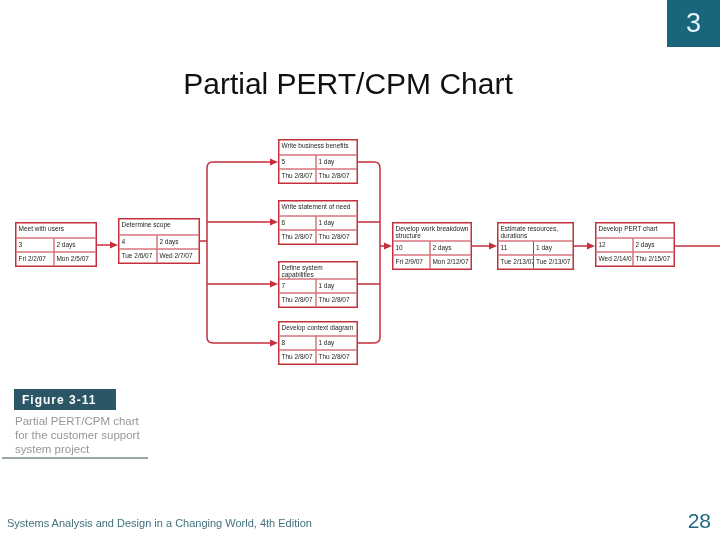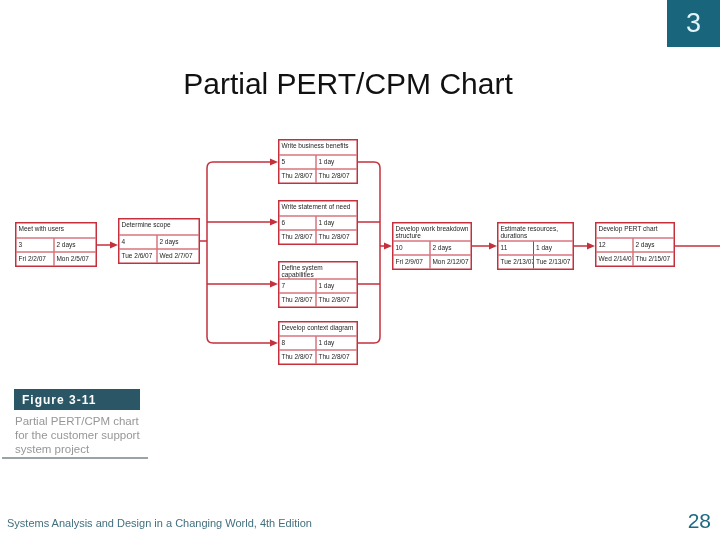--- a/index.html
+++ b/index.html
@@ -26,21 +26,21 @@
     letter-spacing:0px;
   }
   .footer-text{
     position:absolute;left:7px;top:517px;font-size:11px;color:#43707f;text-align:center;
   }
   .page-number{
     position:absolute;right:9px;top:509px;font-size:21px;color:#1d6a80;
   }
   
   .figure-label{
-    position:absolute;left:14px;top:389px;width:126px;height:21px;
+    position:absolute;left:14px;top:389px;width:102px;height:21px;
     background:var(--teal-dark);color:#ffffff;font-size:12px;font-weight:bold;
     letter-spacing:1px;display:flex;align-items:center;padding-left:8px;
     box-sizing:border-box;
   }
   .figure-caption{
     position:absolute;left:15px;top:414px;width:138px;
     font-size:11.5px;line-height:14px;color:#979797;
   }
   .figure-divider{
     position:absolute;left:2px;top:457px;width:146px;height:2px;background:#9aa4a6;

